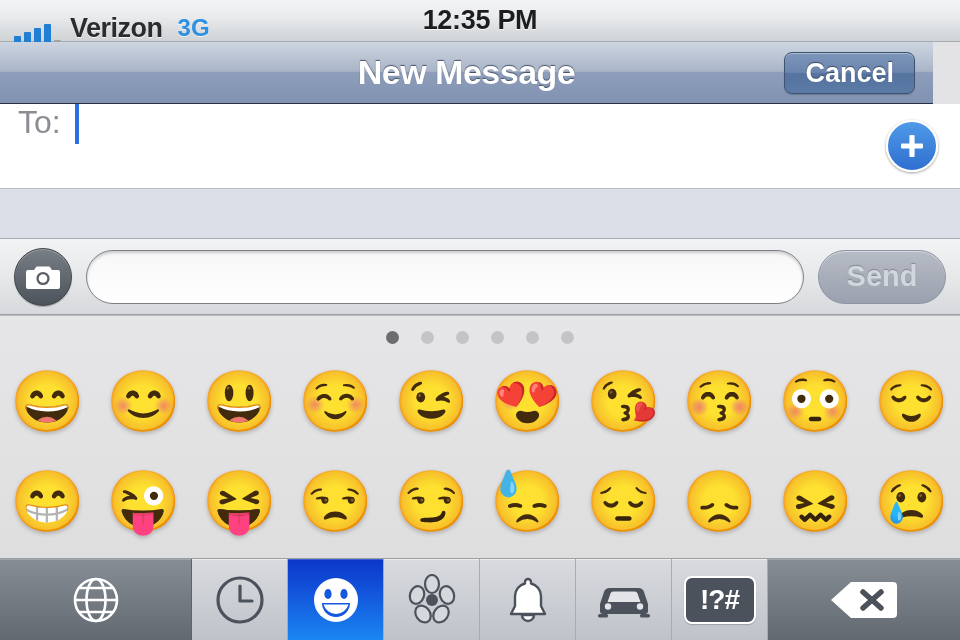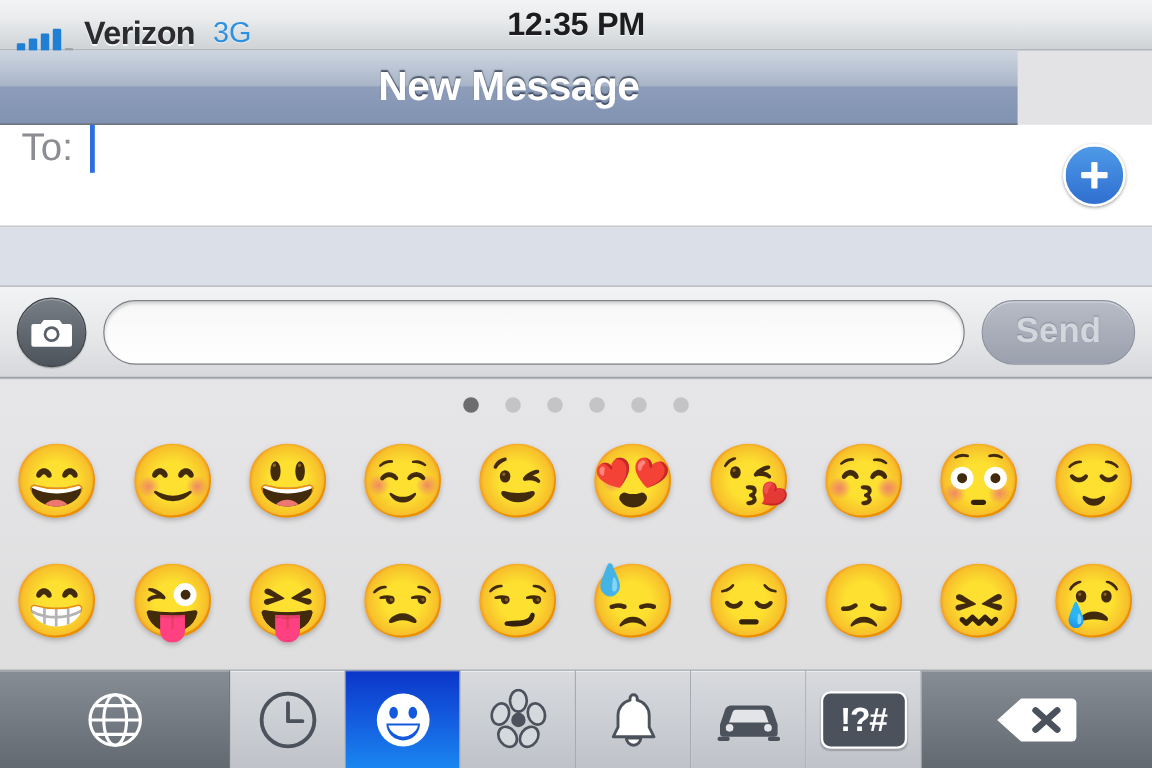--- a/index.html
+++ b/index.html
@@ -23,21 +23,21 @@
   .signal i.s1 { height:7px; }
   .signal i.s2 { height:11px; }
   .signal i.s3 { height:15px; }
   .signal i.s4 { height:19px; }
   .signal i.off { height:3px; background:#9fa4a9; }
   .carrier {
     font-size:27px; font-weight:bold; color:#2c2c2e; letter-spacing:-0.5px;
     line-height:30px; text-shadow:0 1px 0 rgba(255,255,255,0.75);
   }
   .network {
-    font-size:24px; font-weight:normal; color:#2e90e0; margin-left:6px;
+    font-size:24px; font-weight:bold; color:#2e90e0; margin-left:6px;
     line-height:30px; text-shadow:0 1px 0 rgba(255,255,255,0.6);
   }
   .clock {
     position:absolute; left:0; right:0; text-align:center;
     font-size:27px; font-weight:bold; color:#1d1d1f; letter-spacing:-0.3px;
     text-shadow:0 1px 0 rgba(255,255,255,0.75);
   }
   .status-right {
     margin-left:auto; display:flex; align-items:center; gap:10px; z-index:2;
   }
@@ -54,21 +54,21 @@
     content:""; position:absolute; right:-6px; top:7px;
     width:4px; height:9px; background:#4a4d50; border-radius:0 2px 2px 0;
   }
   .battery-fill {
     height:100%; border-radius:1px;
     background:linear-gradient(to bottom,#b5f068 0%,#6fd021 45%,#52b710 100%);
   }
 
   
   .nav-bar {
-    position:absolute; top:42px; left:0; width:848px; height:62px;
+    position:absolute; top:42px; left:0; width:933px; height:62px;
     background:linear-gradient(to bottom,#cdd5e0 0%,#a9b5c8 48%,#8d9dba 50%,#8193b2 100%);
     border-bottom:1px solid #2b3040;
     display:flex; align-items:center; justify-content:center;
   }
   .nav-title {
     font-size:34px; font-weight:bold; color:#ffffff;
     text-shadow:0 -1px 1px rgba(40,50,70,0.75);
     letter-spacing:-0.5px;
   }
   .cancel-btn {
@@ -214,20 +214,23 @@
           <i class="off"></i>
       </div>
       <div class="carrier">Verizon</div>
       <div class="network">3G</div>
     </div>
     <div class="clock">12:35 PM</div>
   </div>
 
   <div class="nav-bar">
     <div class="nav-title">New Message</div>
+    <div class="cancel-btn">
+      <span>Cancel</span>
+    </div>
   </div>
 
   <div class="to-row">
     <div class="to-label">To:</div>
     <div class="to-caret"></div>
     <div class="add-contact">
       <svg width="30" height="30" viewBox="0 0 30 30">
         <rect x="12.4" y="4" width="5.2" height="22" rx="1" fill="#fff"></rect>
         <rect x="4" y="12.4" width="22" height="5.2" rx="1" fill="#fff"></rect>
       </svg>

